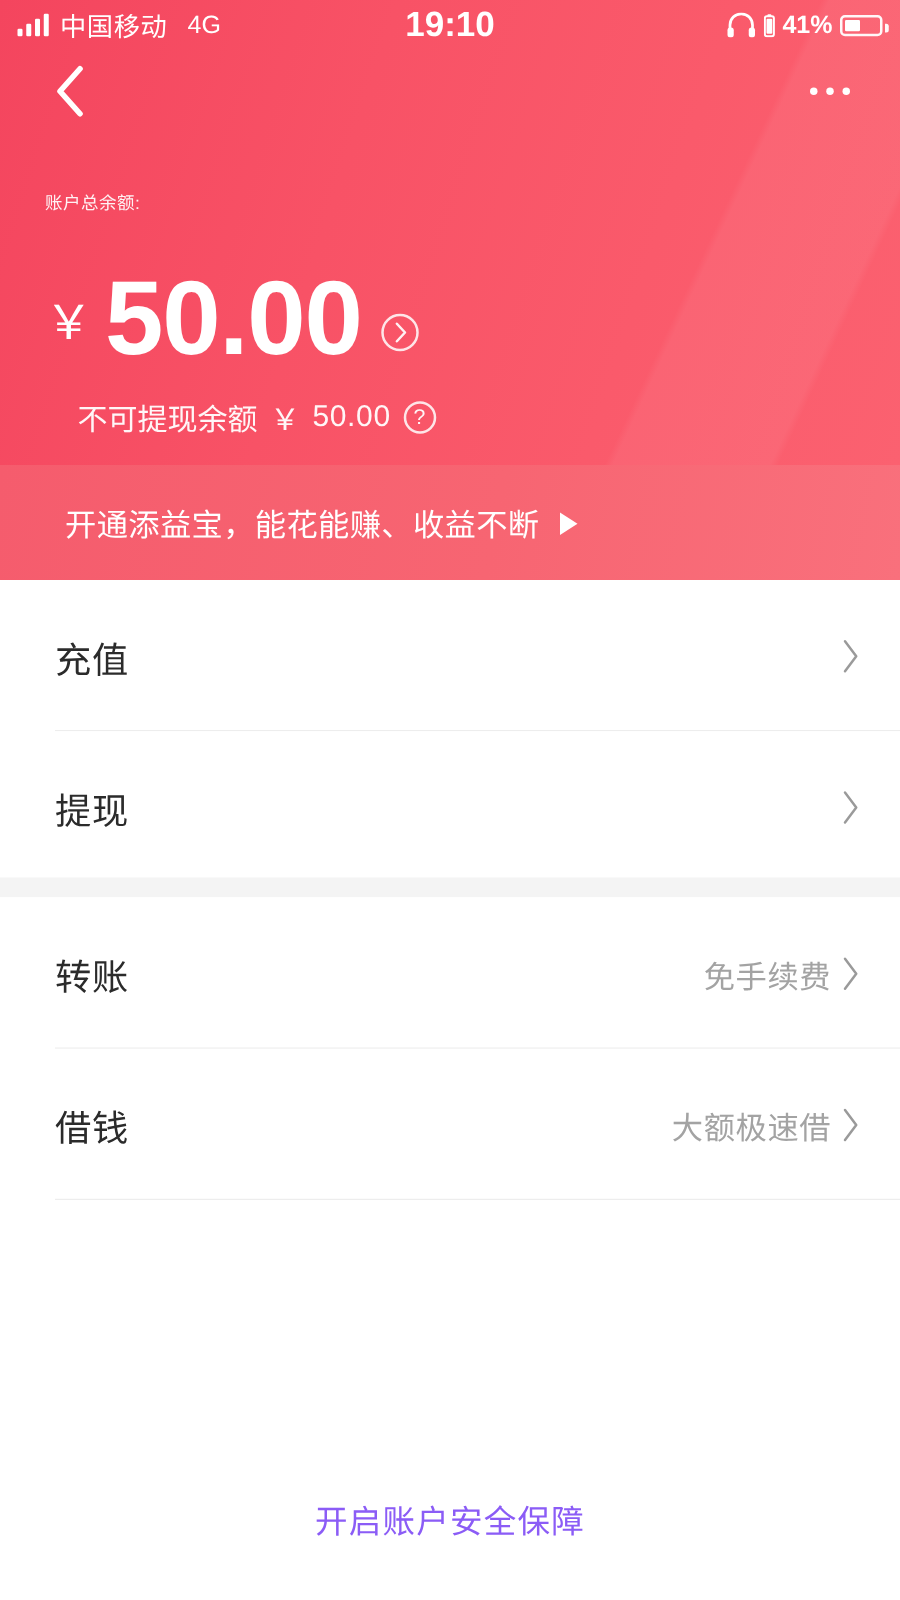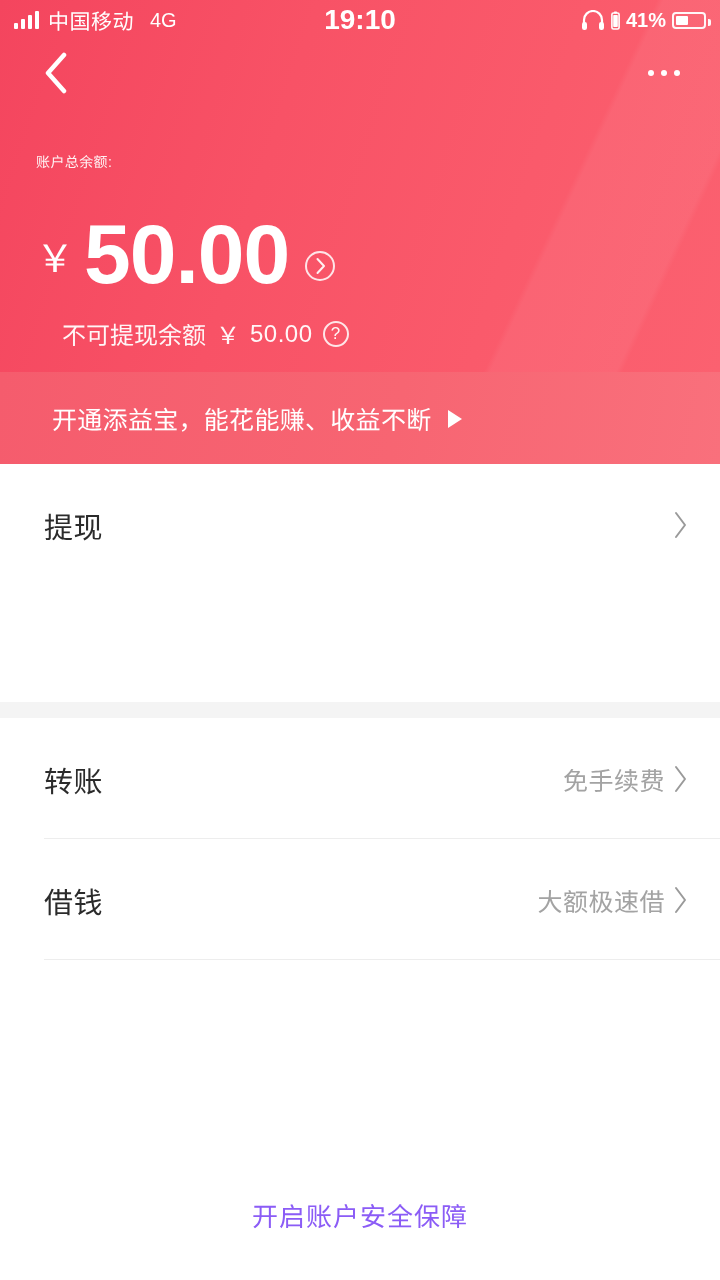--- a/index.html
+++ b/index.html
@@ -203,20 +203,30 @@
     </div>
   </div>
 
   <div class="promo">
     <span>开通添益宝，能花能赚、收益不断</span>
     <span class="tri"></span>
   </div>
 
   <div class="list group-a">
     <div class="row">
+      <span class="row-title">充值</span>
+      <span class="row-right">
+        <span class="row-value"></span>
+        <svg class="chev" width="18" height="30" viewBox="0 0 18 30">
+          <path d="M4 3 L13 15 L4 27" fill="none" stroke="#9a9a9a" stroke-width="2" stroke-linecap="round" stroke-linejoin="round"></path>
+        </svg>
+      </span>
+      <span class="divider"></span>
+    </div>
+    <div class="row">
       <span class="row-title">提现</span>
       <span class="row-right">
         <span class="row-value"></span>
         <svg class="chev" width="18" height="30" viewBox="0 0 18 30">
           <path d="M4 3 L13 15 L4 27" fill="none" stroke="#9a9a9a" stroke-width="2" stroke-linecap="round" stroke-linejoin="round"></path>
         </svg>
       </span>
     </div>
   </div>
 

